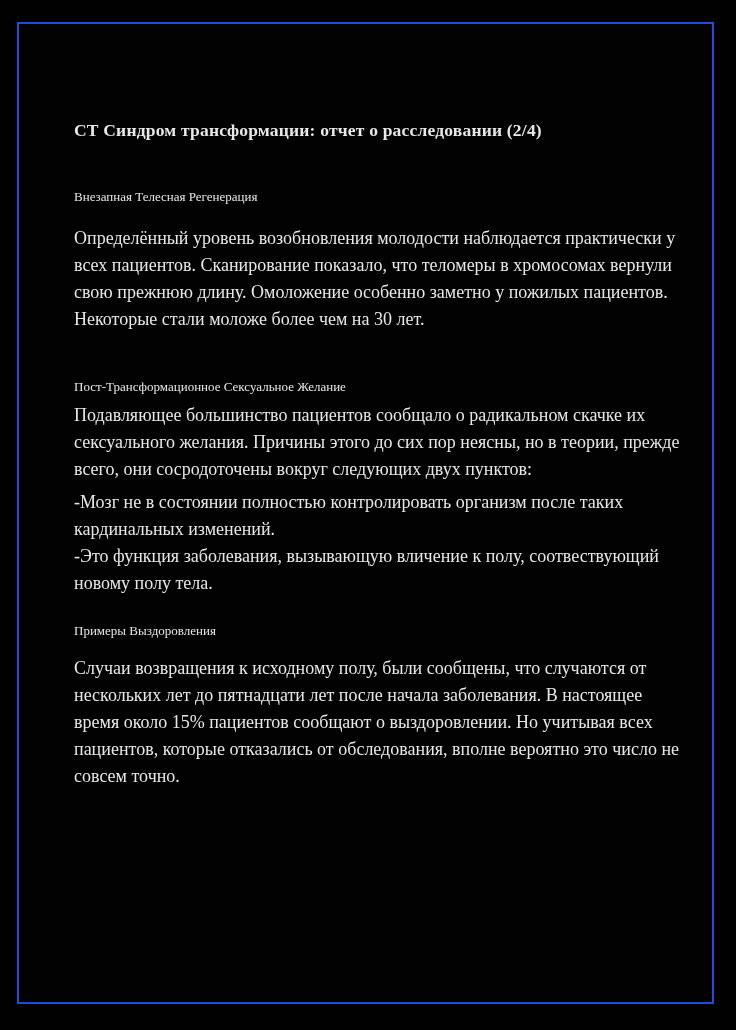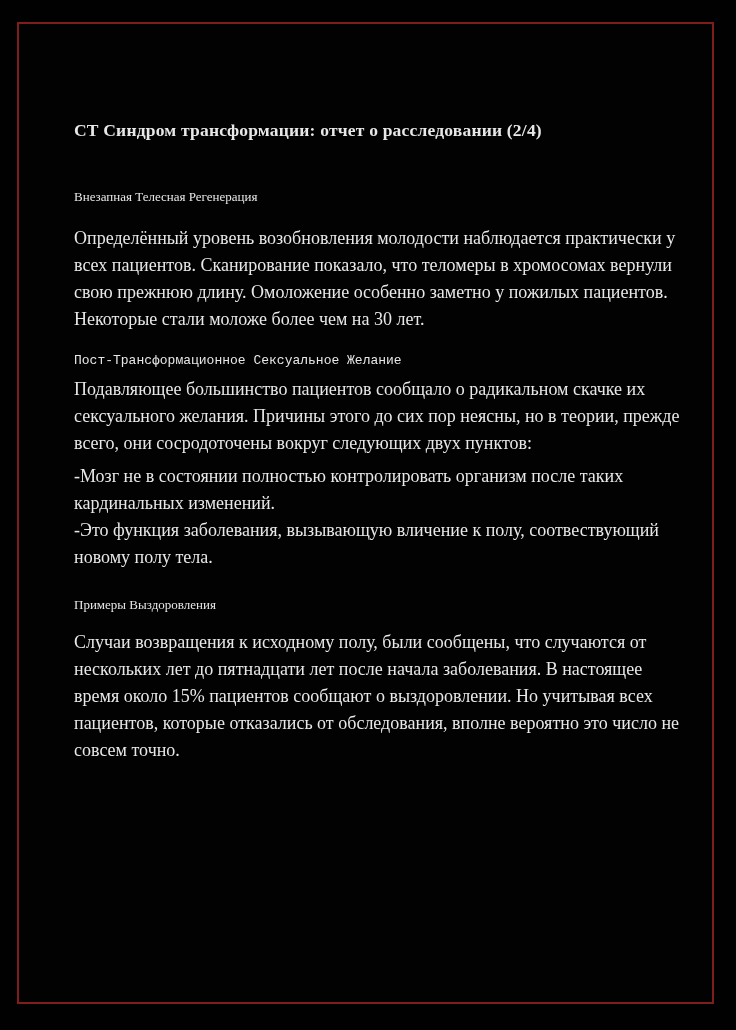--- a/index.html
+++ b/index.html
@@ -14,21 +14,21 @@
     background: #010101;
     overflow: hidden;
     font-family: "Liberation Serif", "DejaVu Serif", serif;
   }
   .frame {
     position: absolute;
     left: 17px;
     top: 22px;
     width: 697px;
     height: 982px;
-    border: 2px solid #7f1d1d;
+    border: 2px solid #1d4ed8;
     box-sizing: border-box;
     background: #020202;
   }
   .content {
     position: absolute;
     left: 55px;
     top: 0;
     width: 615px;
     color: #e8e8e8;
   }
@@ -47,21 +47,21 @@
     line-height: 24px;
   }
   .body-text {
     margin: 0;
     font-size: 18px;
     line-height: 27px;
     white-space: pre-line;
   }
   .h-regeneration   { margin-top: 43px; }
   .p-regeneration   { margin-top: 16px; }
-  .h-desire         { margin-top: 16px; font-family: Liberation Mono, monospace; }
+  .h-desire         { margin-top: 42px; }
   .p-desire         { margin-top: 3px; }
   .p-desire-points  { margin-top: 6px; }
   .h-recovery       { margin-top: 22px; }
   .p-recovery       { margin-top: 12px; }
 </style>
 </head>
 <body>
 
 <div class="page">
   <div class="frame">

